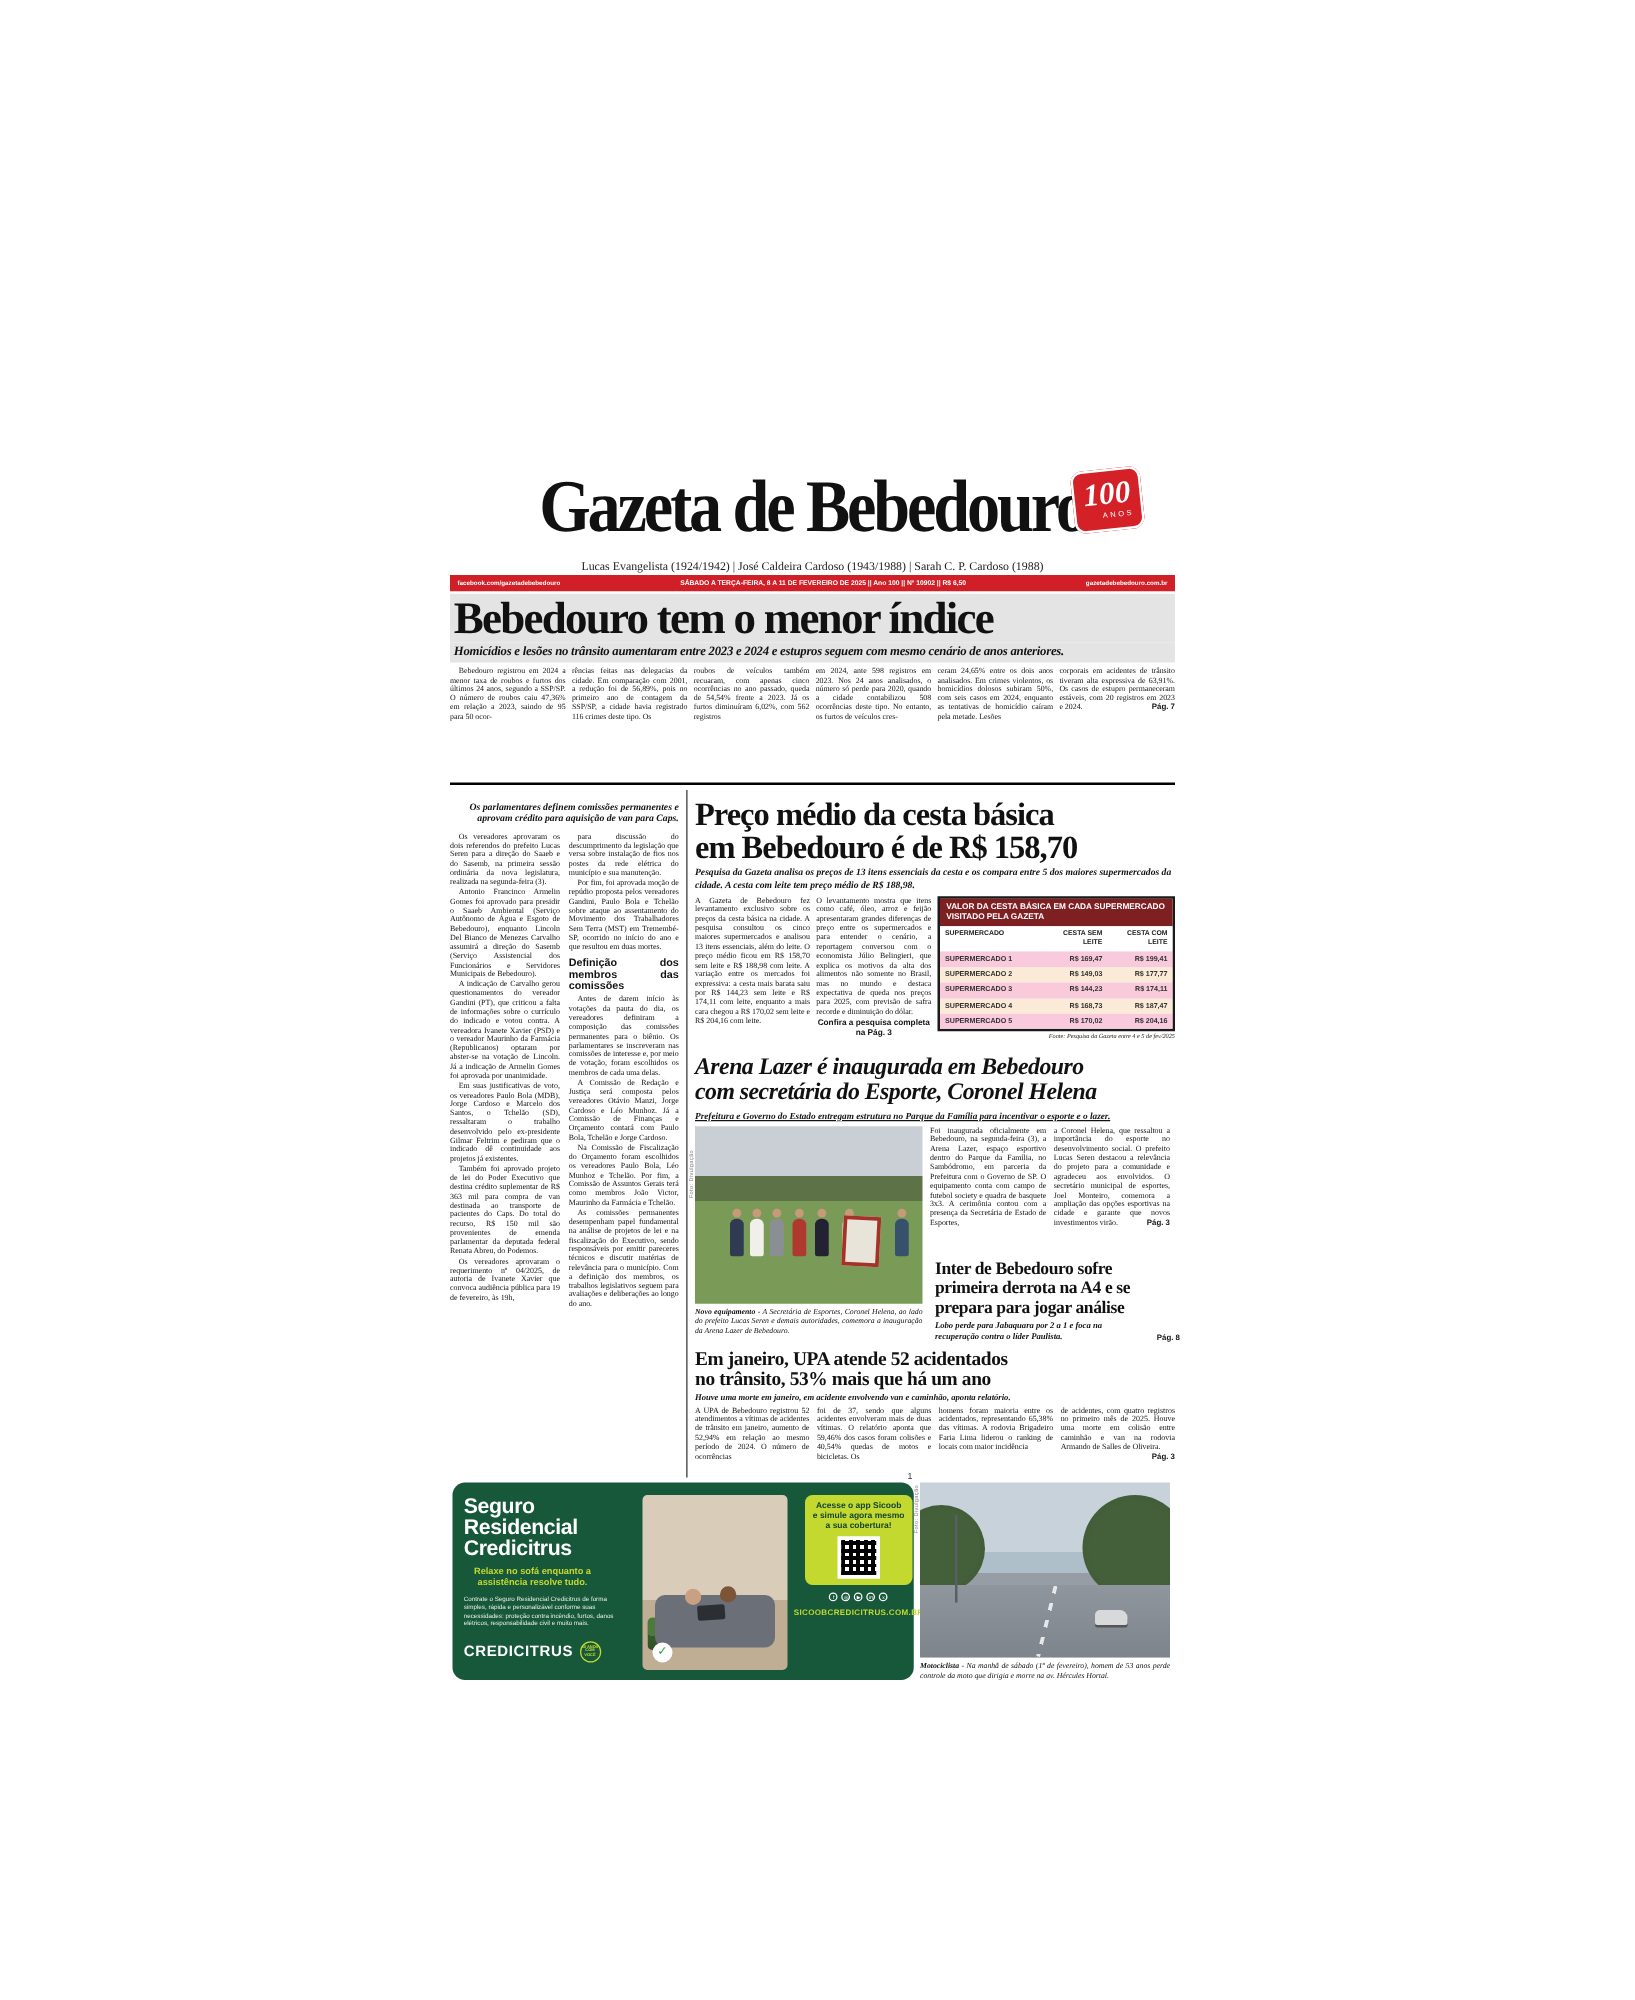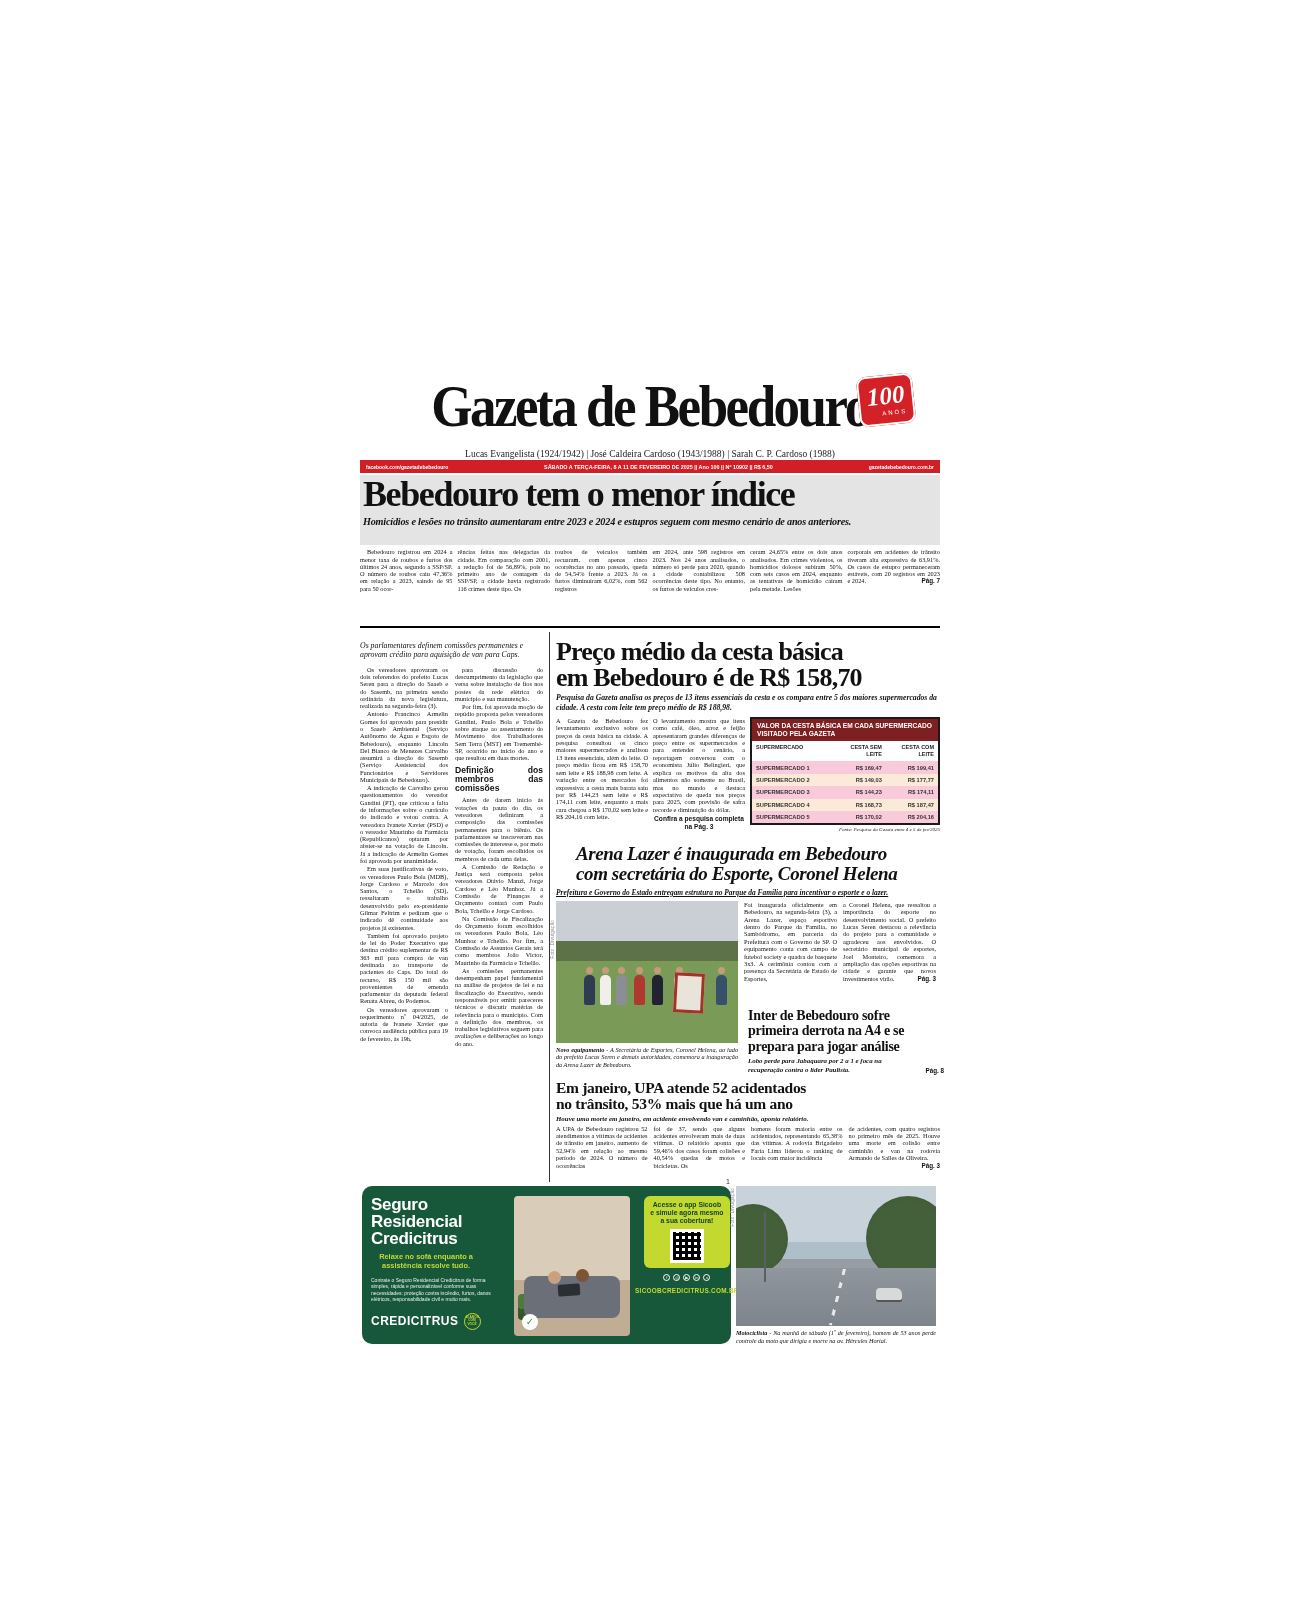--- a/index.html
+++ b/index.html
@@ -26,34 +26,34 @@
 
   
   .topbar{position:absolute;top:92px;left:0;width:100%;height:13px;background:var(--red);color:#fff;display:flex;justify-content:space-between;align-items:center;padding:0 6px;font-family:var(--sans);font-weight:bold;font-size:5px;}
   .topbar .mid{font-size:5.4px;}
 
   
   .lead{position:absolute;top:107px;left:0;width:100%;}
   .lead-band{background:#e4e4e4;padding:2px 3px 2px;}
   .lead-h1{font-weight:700;font-size:36px;line-height:.98;letter-spacing:-1.4px;}
   .lead-h1 span{display:block;}
-  .lead-deck{font-weight:700;font-style:italic;font-size:10.2px;padding:2px 3px 18px;background:#e4e4e4;letter-spacing:-0.2px;}
+  .lead-deck{font-weight:700;font-style:italic;font-size:10.2px;padding:2px 3px 3px;background:#e4e4e4;letter-spacing:-0.2px;}
   .lead-cols{display:flex;gap:5px;padding-top:3px;}
   .lead-col{flex:1;font-size:6.3px;line-height:1.16;text-align:justify;}
   .lead-col.first{text-indent:7px;}
   .pref{font-family:var(--sans);font-weight:bold;font-size:6.3px;float:right;}
 
   .main-rule{position:absolute;left:0;top:258px;width:100%;height:2px;background:#000;}
   .vrule{position:absolute;left:189px;top:264px;width:1px;height:550px;background:#333;}
 
   
   .council{position:absolute;left:0;top:268px;width:183px;}
   .council-h{font-family:var(--sans);font-weight:bold;font-size:15px;line-height:1.08;letter-spacing:-0.4px;}
   .council-h span{display:block;}
-  .council-deck{font-weight:400;font-style:italic;font-size:7.8px;line-height:1.2;margin:5px 0 6px;}
+  .council-deck{font-weight:700;font-style:italic;font-size:7.8px;line-height:1.2;margin:5px 0 6px;text-align:right;}
   .council-cols{display:flex;gap:7px;}
   .council-col{width:88px;font-size:6.35px;line-height:1.15;text-align:justify;}
   .council-col p{text-indent:7px;margin-bottom:1px;}
   .subhead{font-family:var(--sans);font-weight:bold;font-size:8.6px;line-height:1.05;margin:5px 0 3px;}
 
   
   .basket{position:absolute;left:196px;top:271px;width:384px;}
   .basket-h{font-weight:700;font-size:26px;line-height:.99;letter-spacing:-0.8px;}
   .basket-h span{display:block;}
   .basket-deck{font-weight:700;font-style:italic;font-size:7.7px;line-height:1.25;margin:3px 0 4px;}
@@ -71,21 +71,21 @@
   .cb-row div{font-weight:bold;font-size:5.7px;color:#333;padding:3.2px 4px;}
   .c-name{width:44%;text-align:left;}
   .c-p1,.c-p2{width:28%;text-align:right;}
   .cb-row:nth-child(odd){background:var(--pink);}
   .cb-row:nth-child(even){background:var(--cream);}
   .cb-source{font-style:italic;font-size:5px;text-align:right;margin-top:2px;color:#222;}
 
   
   .arena{position:absolute;left:196px;top:476px;width:384px;}
   .arena-h{font-weight:700;font-style:italic;font-size:19px;line-height:1.07;letter-spacing:-0.4px;}
-  .arena-h span{display:block;margin-left:20px;}
+  .arena-h span{display:block;}
   .arena-deck{font-weight:700;font-style:italic;font-size:7.4px;margin:3px 0 4px;text-decoration:underline;}
   .arena-row{display:flex;gap:6px;}
   .arena-photo-wrap{width:182px;}
   .arena-photo{position:relative;width:182px;height:142px;overflow:hidden;background:linear-gradient(#c9cfd4 0 28%, #5d7247 28% 42%, #7a9b57 42% 100%);}
   .person{position:absolute;bottom:38px;width:11px;height:30px;border-radius:5px 5px 2px 2px;}
   .person::before{content:"";position:absolute;top:-8px;left:2px;width:7px;height:7px;border-radius:50%;background:#c79b7a;}
   .easel{position:absolute;right:34px;bottom:30px;width:30px;height:40px;border:3px solid #a33327;background:#e8e4da;transform:rotate(3deg);}
   .arena-caption{font-size:6.2px;line-height:1.22;font-style:italic;margin-top:3px;text-align:justify;}
   .cap-lead{font-weight:bold;}
   .arena-row .news-col{width:93px;}

